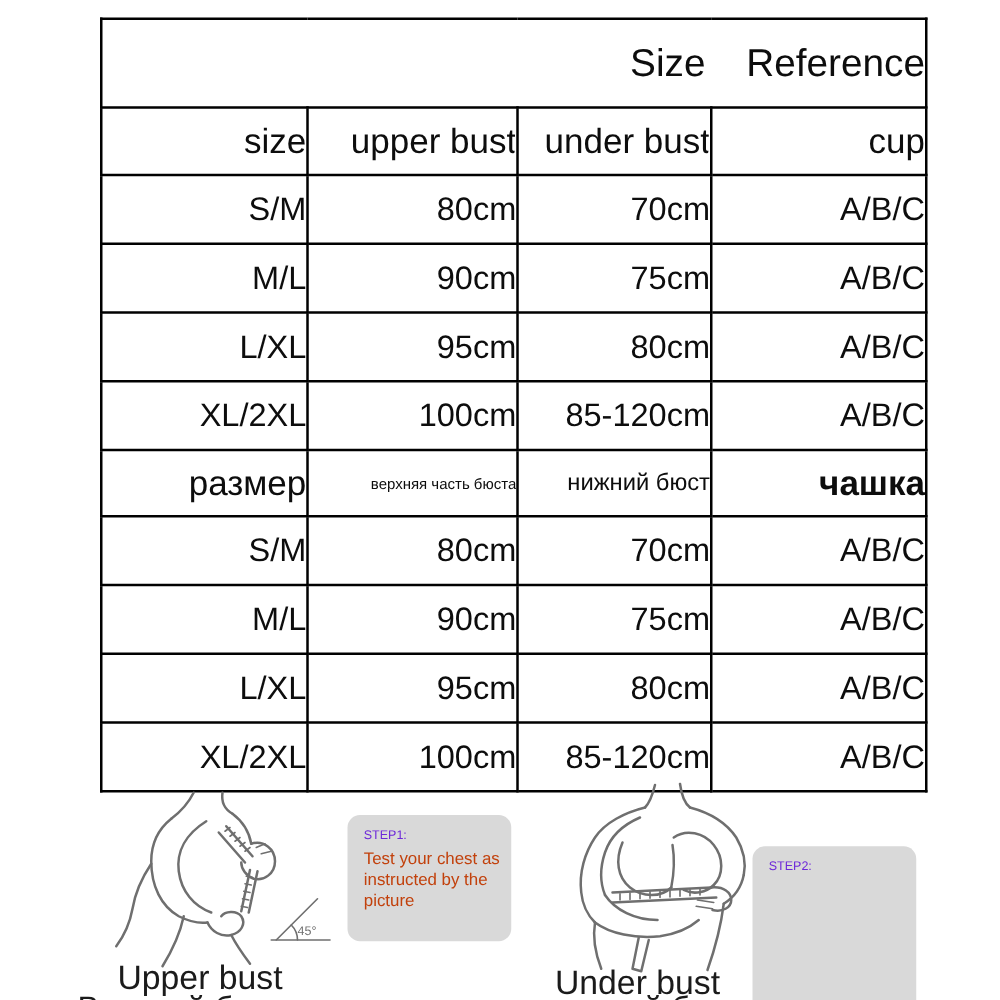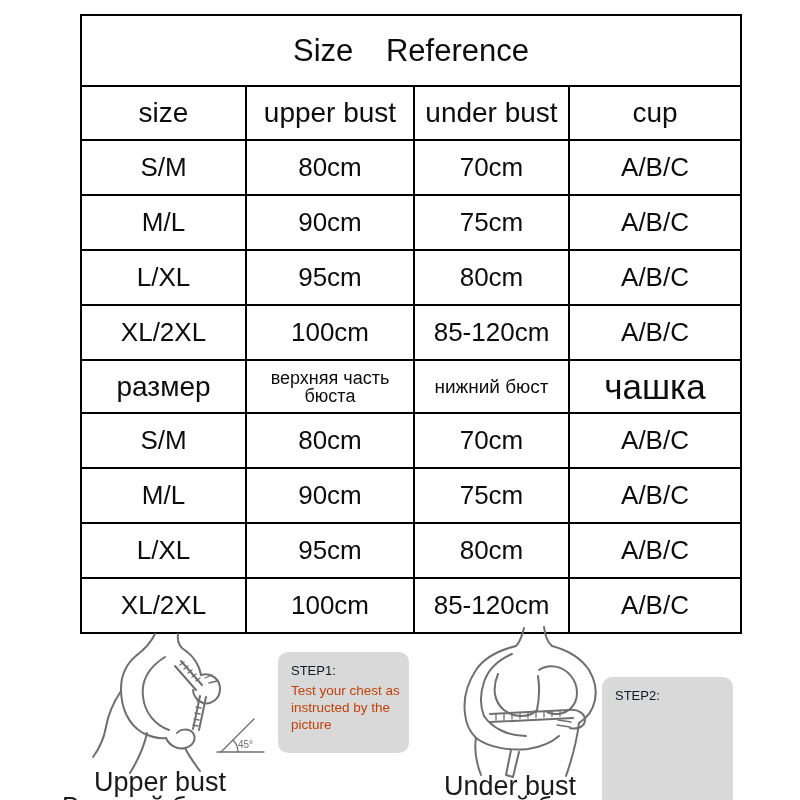--- a/index.html
+++ b/index.html
@@ -6,40 +6,40 @@
   body{
     width:800px;height:800px;position:relative;background:#ffffff;
     font-family:"Liberation Sans", sans-serif;color:#000;overflow:hidden;
   }
   
   table.size-table{
     position:absolute;left:80px;top:14px;width:660px;
     border-collapse:collapse;table-layout:fixed;background:#fff;
   }
   table.size-table td{
-    border:2px solid #000;text-align:center;vertical-align:middle;
+    border:2px solid #000;text-align:right;vertical-align:middle;
     padding:0;overflow:hidden;color:#0d0d0d;
   }
   tr.title-row td{height:69px;font-size:31px;word-spacing:24px;border-bottom-width:2px;}
   tr.head-row td{height:52px;font-size:28px;border-radius:22px;}
   tr.data-row td{height:53px;font-size:26px;}
   tr.ru-head-row td{height:51px;}
   td.ru-size{font-size:28px;border-radius:12px;}
-  td.ru-upper{font-size:18px;line-height:18px;padding:0 14px;margin-left:31px;}
+  td.ru-upper{font-size:12px;line-height:18px;padding:0 14px;margin-left:31px;}
   td.ru-under{font-size:19px;}
-  td.ru-cup{font-size:35px;}
+  td.ru-cup{font-size:28px;font-weight:bold;}
   
   .fig{position:absolute;}
   .fig-left{left:85px;top:633px;}
   .fig-right{left:432px;top:626px;}
   .step-box{
     position:absolute;border-radius:10px;
     padding:11px 8px 0 13px;box-sizing:border-box;
   }
-  .step-box .step-label{font-size:13px;color:#0f172a;margin-bottom:4px;}
+  .step-box .step-label{font-size:10px;color:#6d28d9;margin-bottom:4px;}
   .step-box .step-text{font-size:13.5px;line-height:17px;color:#c2410c;}
   .step1{left:278px;top:652px;width:131px;height:101px;}
   .step2{left:602px;top:677px;width:131px;height:132px;}
   .caption{
     position:absolute;width:170px;text-align:center;
     font-size:27px;color:#1b1b1b;white-space:nowrap;
   }
   .caption1{left:75px;top:767px;}
   .caption2{left:425px;top:771px;}
   

